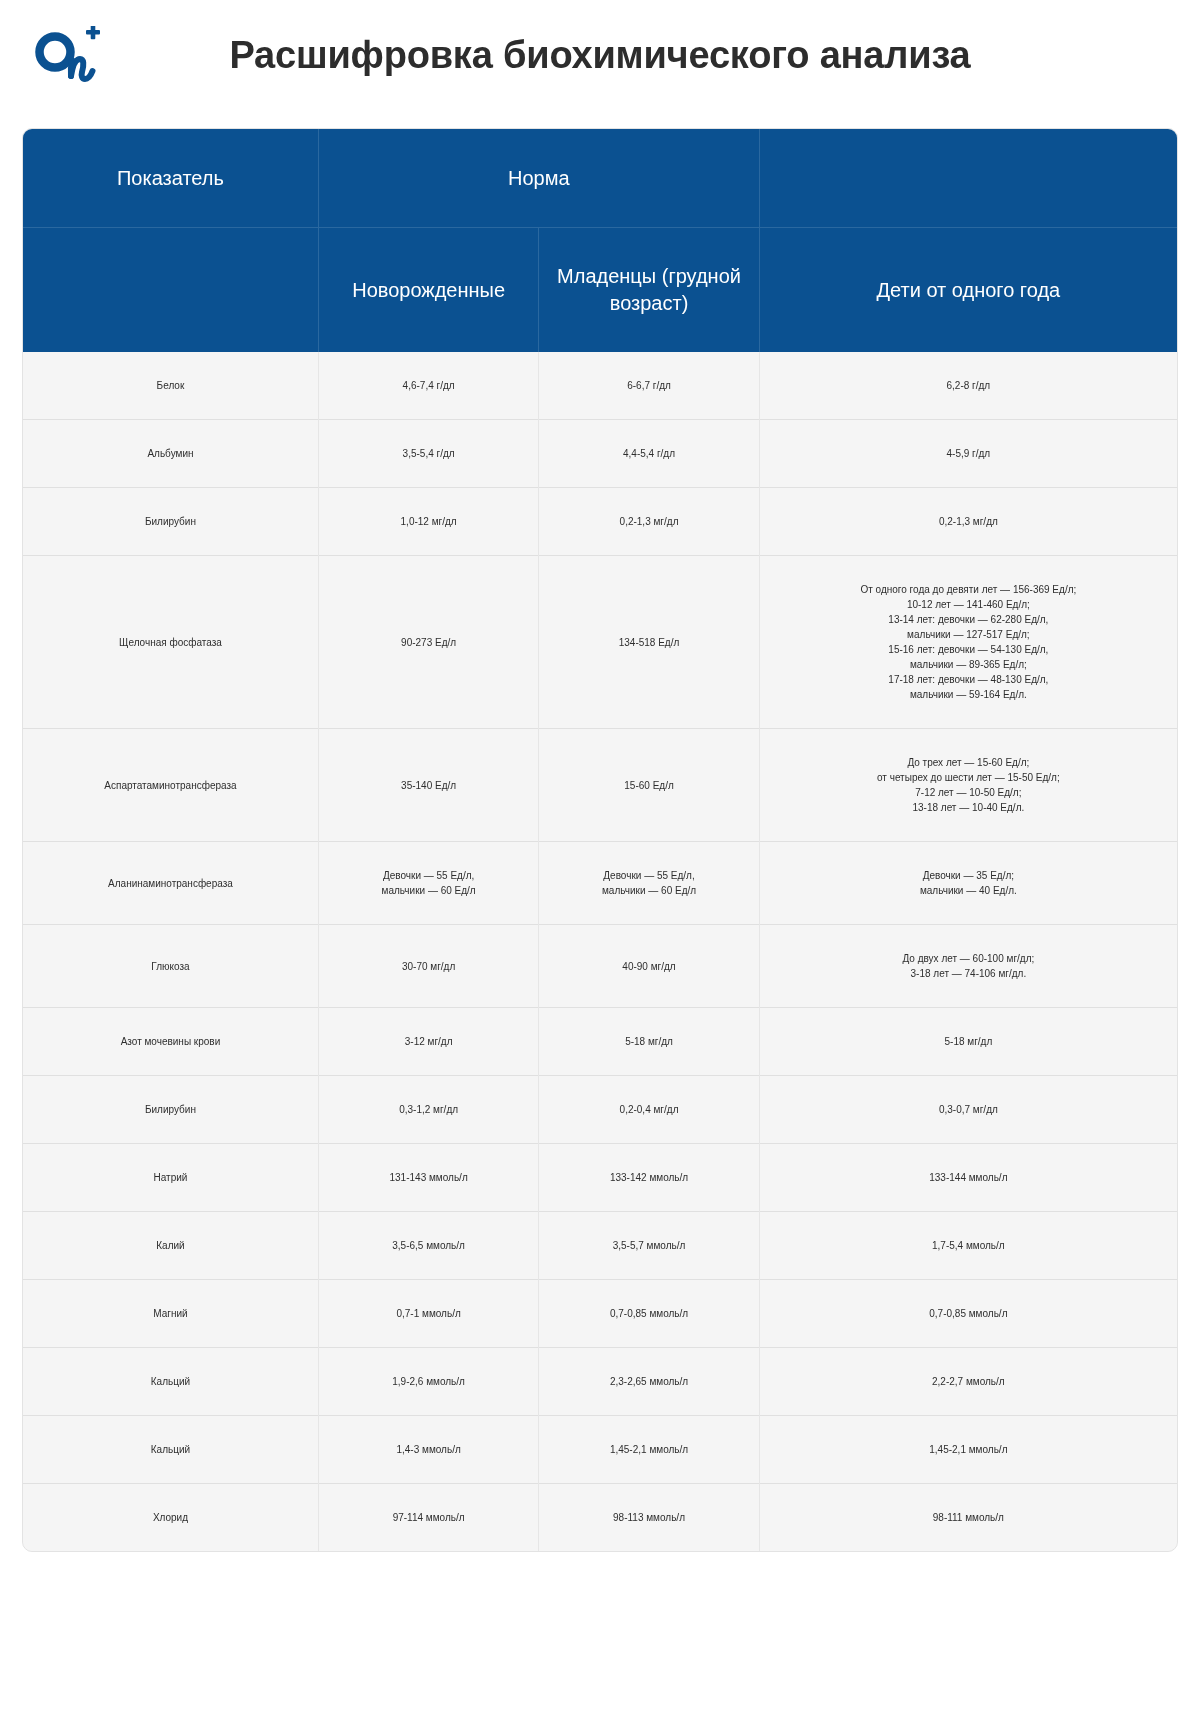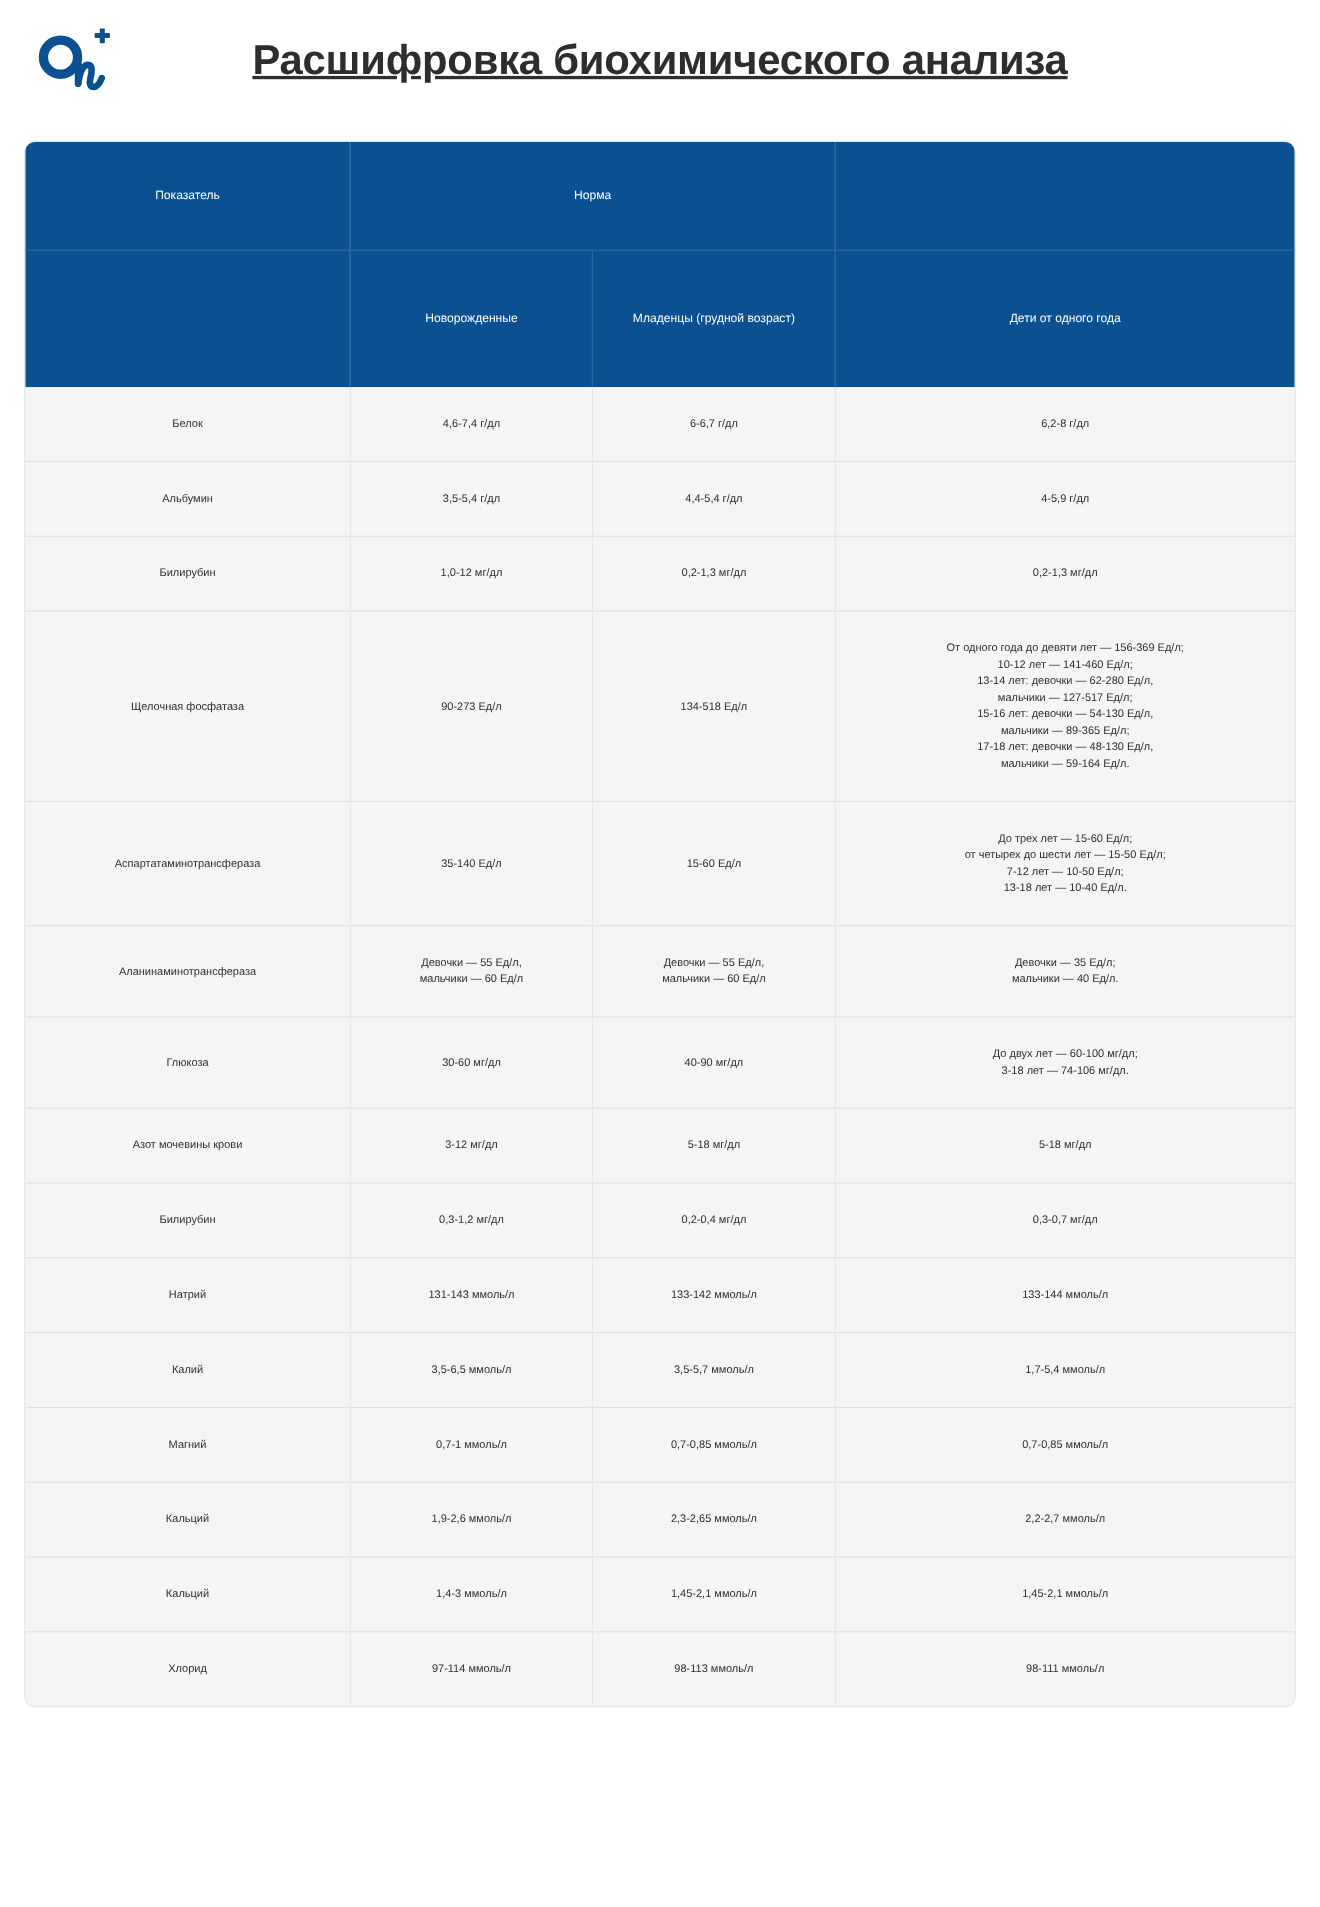--- a/index.html
+++ b/index.html
@@ -20,21 +20,20 @@
     box-sizing: border-box;
     padding: 0;
   }
 
   
   .header {
     position: relative;
     padding: 24px 0 18px 0;
     min-height: 110px;
     box-sizing: border-box;
-    text-decoration: underline;
   }
   .logo {
     position: absolute;
     left: 30px;
     top: 26px;
     width: 80px;
     height: 62px;
   }
   .logo svg { display: block; }
 
@@ -67,21 +66,21 @@
   }
   table.biochem col.c1 { width: 25.6%; }
   table.biochem col.c2 { width: 19.1%; }
   table.biochem col.c3 { width: 19.1%; }
   table.biochem col.c4 { width: 36.2%; }
 
   thead th {
     background: #0b5191;
     color: #ffffff;
     font-weight: 400;
-    font-size: 11px;
+    font-size: 20px;
     text-align: center;
     vertical-align: middle;
     padding: 20px 12px;
     border-right: 1px solid #2a68a0;
     line-height: 1.35;
   }
   thead tr.head-row-1 th { height: 58px; }
   thead tr.head-row-2 th {
     border-top: 1px solid #2a68a0;
     height: 92px;
@@ -200,21 +199,21 @@
             <td>Аланинаминотрансфераза</td>
             <td class="cell-multiline">Девочки — 55 Ед/л,
 мальчики — 60 Ед/л</td>
             <td class="cell-multiline">Девочки — 55 Ед/л,
 мальчики — 60 Ед/л</td>
             <td class="cell-multiline">Девочки — 35 Ед/л;
 мальчики — 40 Ед/л.</td>
           </tr>
           <tr>
             <td>Глюкоза</td>
-            <td>30-60 мг/дл</td>
+            <td>30-70 мг/дл</td>
             <td>40-90 мг/дл</td>
             <td class="cell-multiline">До двух лет — 60-100 мг/дл;
 3-18 лет — 74-106 мг/дл.</td>
           </tr>
           <tr>
             <td>Азот мочевины крови</td>
             <td>3-12 мг/дл</td>
             <td>5-18 мг/дл</td>
             <td>5-18 мг/дл</td>
           </tr>

